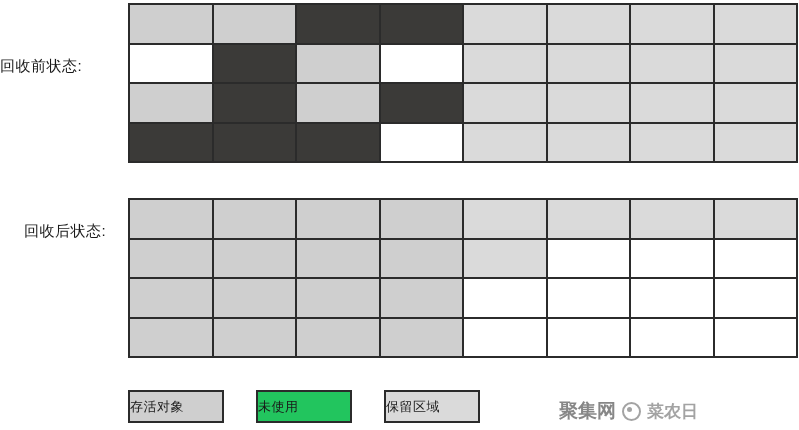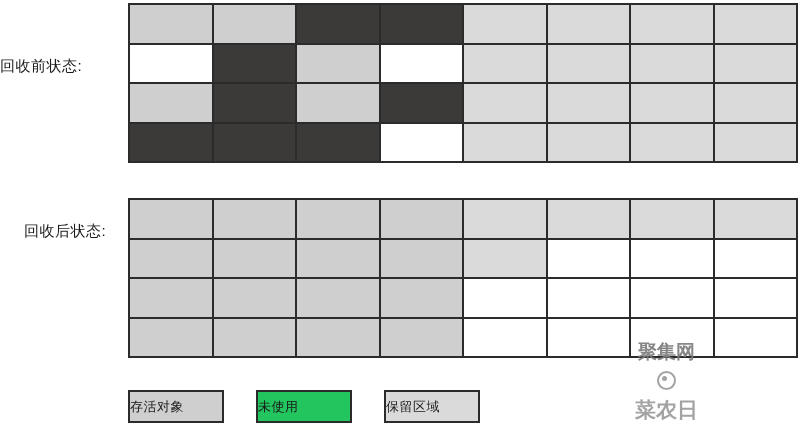--- a/index.html
+++ b/index.html
@@ -102,21 +102,20 @@
     position: absolute;
     right: 6px;
     bottom: 6px;
     display: flex;
     align-items: center;
     gap: 6px;
     font-size: 19px;
     font-weight: bold;
     color: #9a9a9a;
     opacity: 0.9;
-    flex-direction: column;
   }
   .wm-brand { color: #7b7b7b; }
   .wm-circle {
     display: inline-block;
     width: 15px;
     height: 15px;
     border: 2px solid #9a9a9a;
     border-radius: 50%;
     position: relative;
   }
@@ -125,21 +124,21 @@
     position: absolute;
     left: 3px;
     top: 3px;
     width: 5px;
     height: 5px;
     border-radius: 50%;
     background: #9a9a9a;
   }
   .wm-text {
     color: #9a9a9a;
-    font-size: 21px;
+    font-size: 17px;
   }
 </style>
 </head>
 <body>
 
 <div class="diagram">
 
   <div class="row-label" id="label-before">回收前状态:</div>
 
   <div class="grid" id="grid-before">

